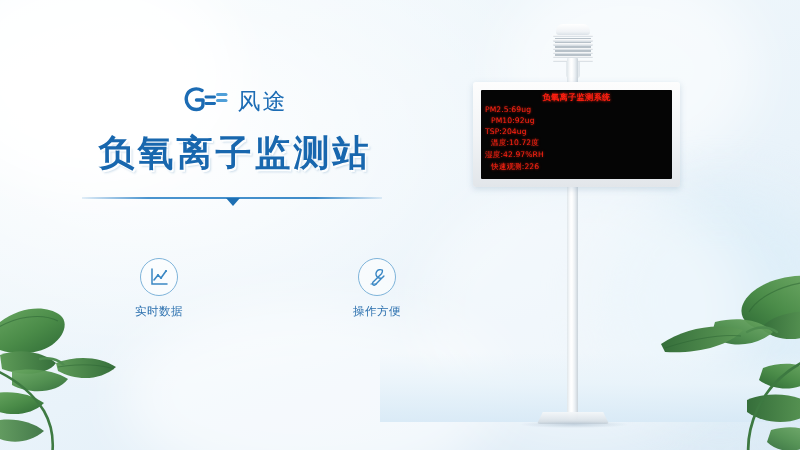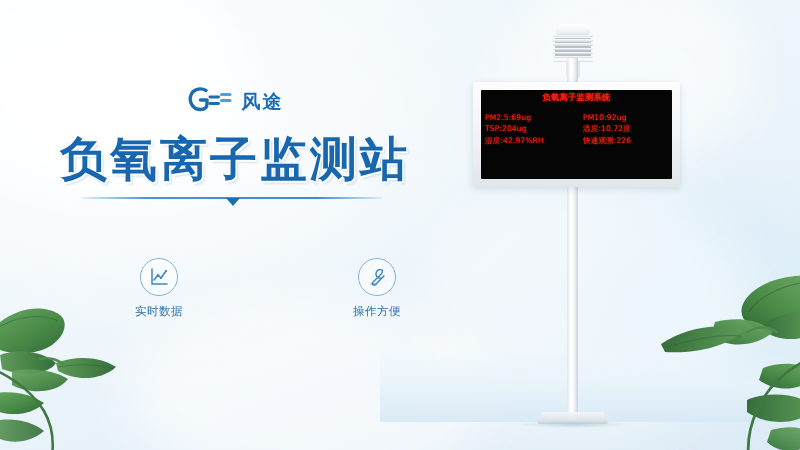--- a/index.html
+++ b/index.html
@@ -60,34 +60,34 @@
     position: absolute;
     left: 0; right: 0;
     top: 86px;
     display: flex;
     align-items: center;
     justify-content: center;
     gap: 9px;
   }
   .logo-mark { width: 46px; height: 30px; display: block; }
   .logo-word {
-    font-size: 19px;
-    font-weight: bold;
+    font-size: 23px;
+    font-weight: normal;
     color: #1c6cb4;
     letter-spacing: 2px;
     line-height: 1;
     font-family: "DejaVu Sans", "Liberation Sans", sans-serif;
   }
 
   
   .main-title {
     position: absolute;
     left: 0; right: 0;
     top: 133px;
-    font-size: 47px;
+    font-size: 36px;
     font-weight: bold;
     letter-spacing: 3px;
     color: #1867ae;
     line-height: 1.1;
     font-family: "DejaVu Sans", "Liberation Sans", sans-serif;
     text-shadow:
        1.5px 1.5px 0 rgba(255,255,255,0.95),
       -0.5px -0.5px 0 rgba(255,255,255,0.7),
        2.5px 2.5px 2px rgba(160,190,215,0.45);
   }
@@ -250,24 +250,24 @@
   .led-time {
     text-align: center;
     color: #ff2a18;
     font-size: 8.6px;
     letter-spacing: 0.2px;
     margin-top: 1px;
     text-shadow: 0 0 3px rgba(255,40,20,0.8);
     font-family: "DejaVu Sans", sans-serif;
   }
   .led-grid {
-    margin-top: 10px;
+    margin-top: 2px;
     padding: 0 5px 0 4px;
     display: grid;
-    grid-template-columns: 1fr 1fr;
+    grid-template-columns: 1fr;
     row-gap: 2px;
     column-gap: 2px;
   }
   .led-cell {
     color: #ff2212;
     font-size: 7.6px;
     letter-spacing: 0.1px;
     white-space: nowrap;
     text-shadow: 0 0 2.5px rgba(255,40,20,0.75);
     font-family: "DejaVu Sans", sans-serif;

